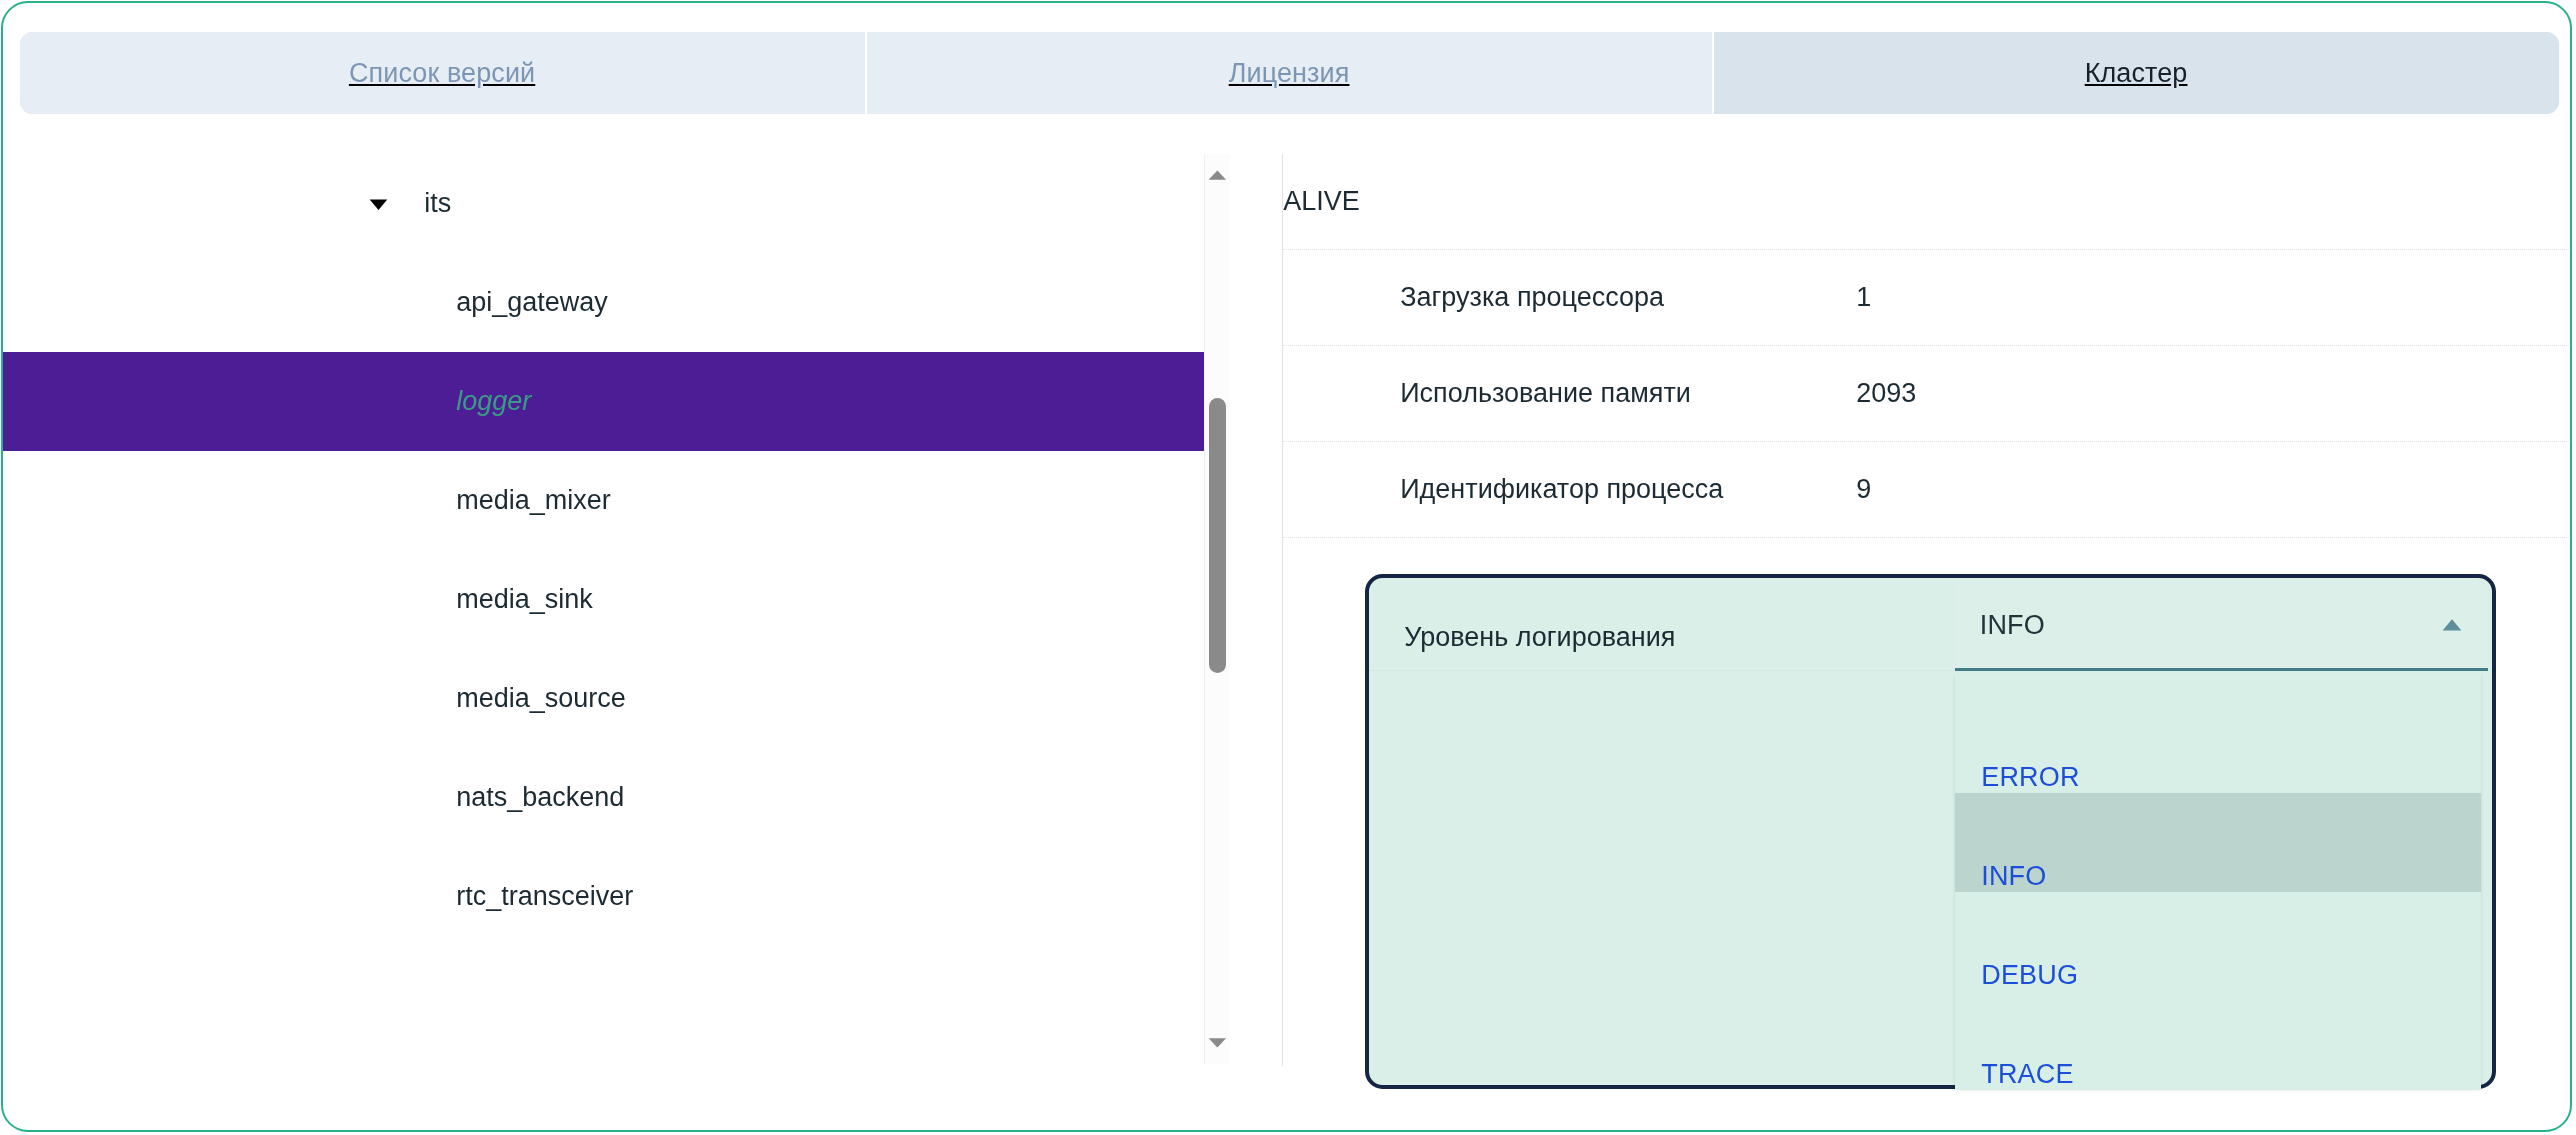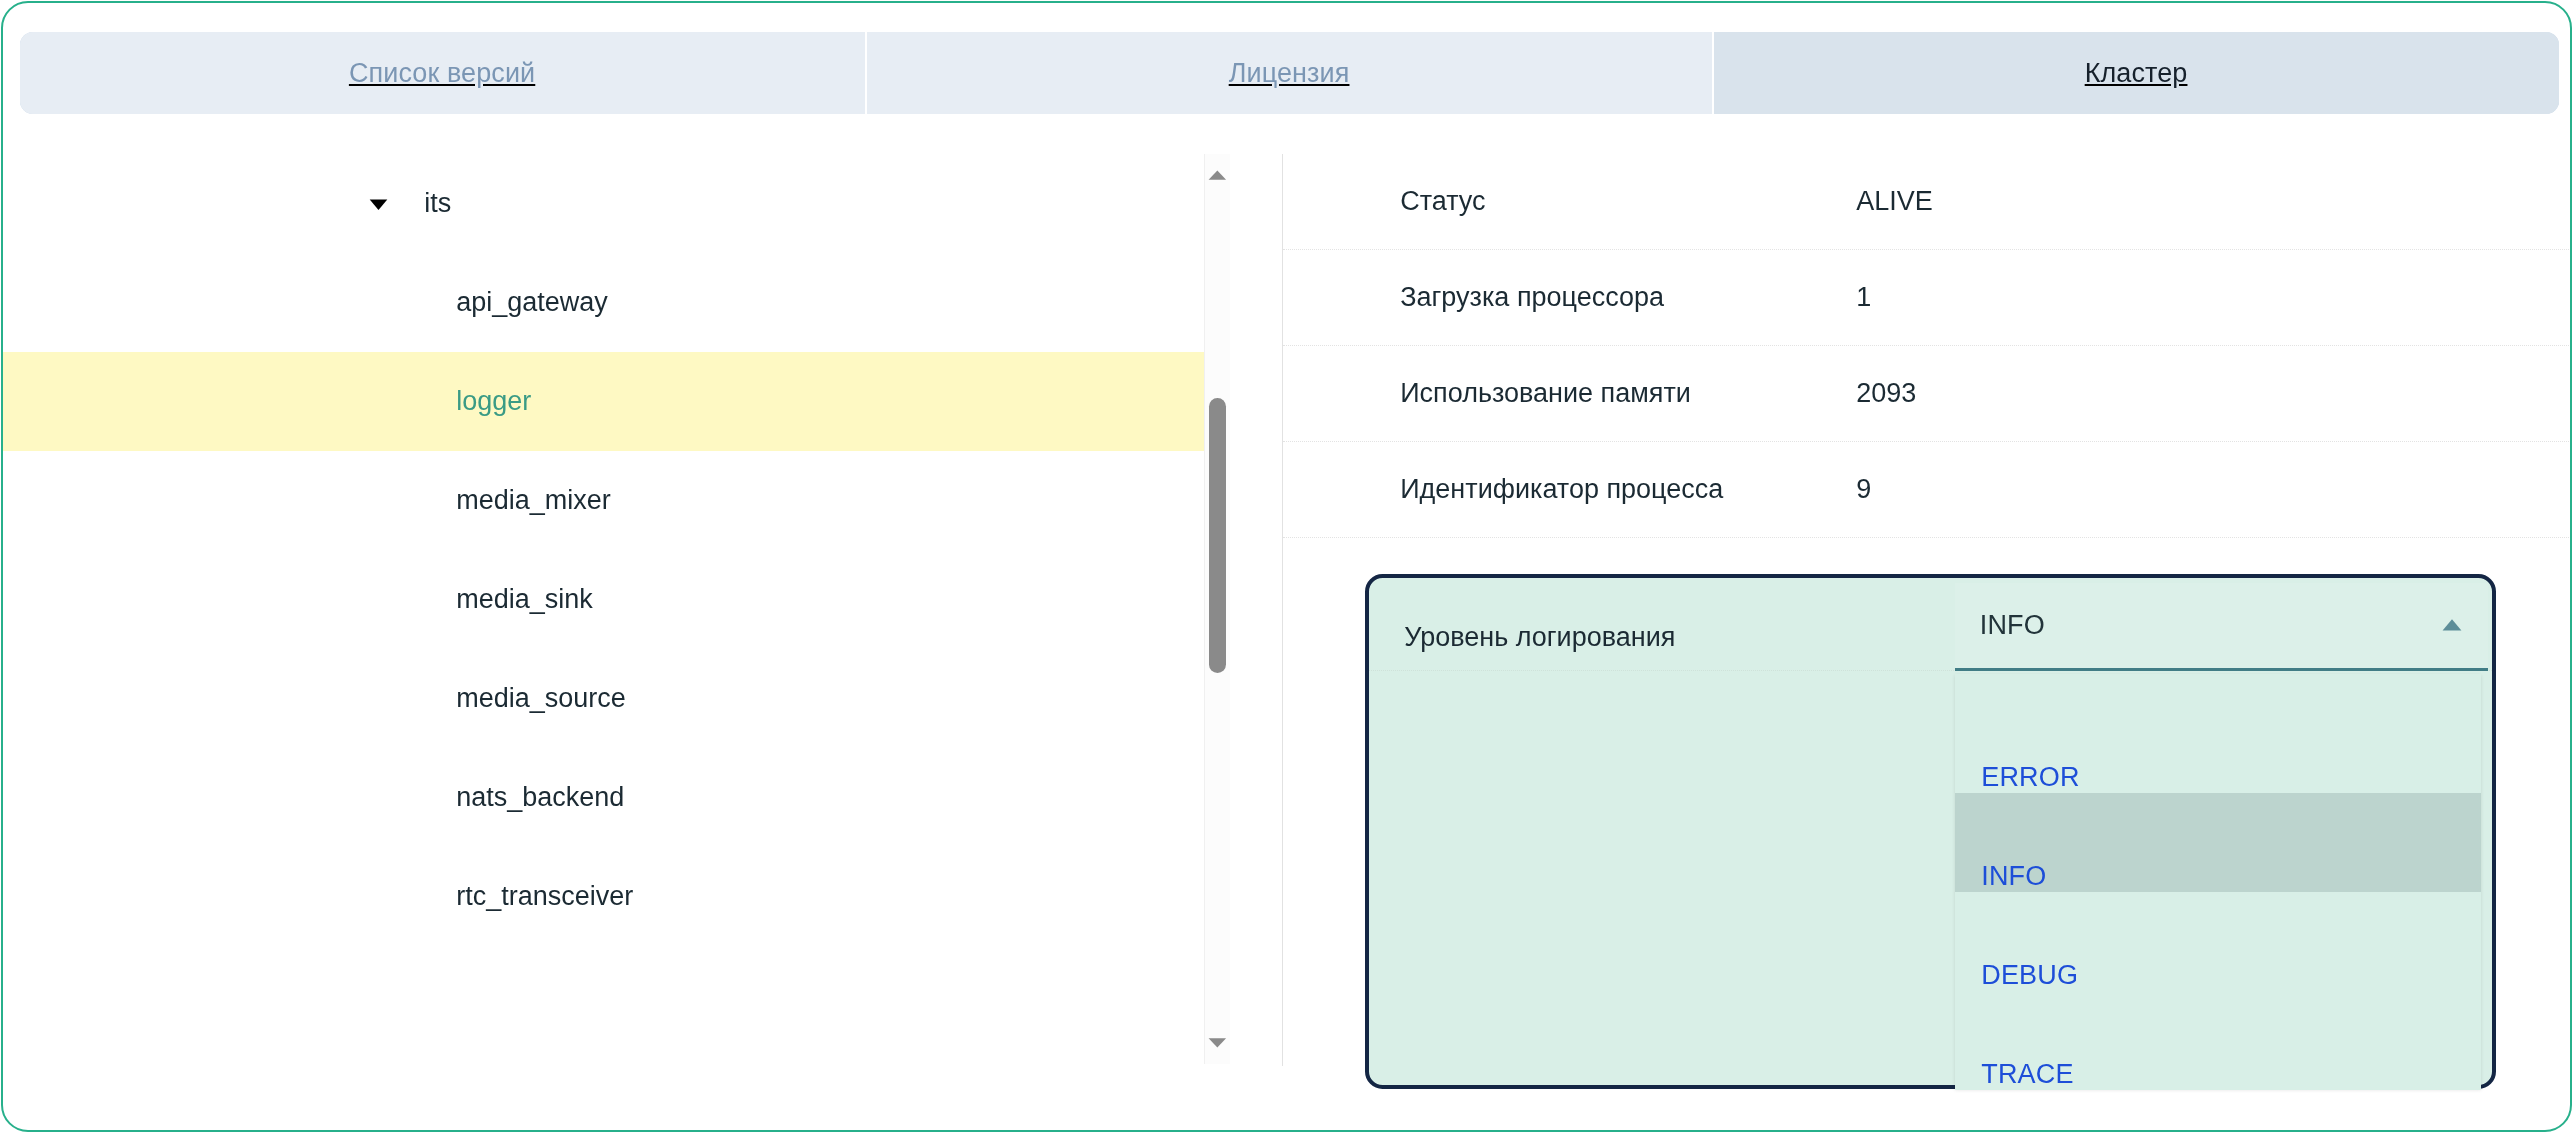--- a/index.html
+++ b/index.html
@@ -91,21 +91,21 @@
   .tree-row {
     position: relative;
     height: 99px;
     display: flex;
     align-items: center;
     cursor: pointer;
     user-select: none;
   }
   .tree-row.root { padding-left: 362px; }
   .tree-row.child { padding-left: 106px; }
-  .tree-row.selected { background: #fef9c3; }
+  .tree-row.selected { background: #4c1d95; font-style: italic; }
   .caret {
     width: 27px;
     height: 27px;
     margin-right: 32px;
     flex: 0 0 auto;
     display: block;
   }
   .tree-label {
     font-size: 27px;
     color: #1b2a33;
@@ -328,21 +328,20 @@
         <svg id="scroll-arrow-down" viewBox="0 0 32 22">
           <polygon points="1,2 31,2 16,18" fill="#8a8a8a"></polygon>
         </svg>
       </div>
 
     </div>
 
     <div id="details-panel">
 
       <div class="detail-row">
-        <div class="detail-label">Статус</div>
         <div class="detail-value">ALIVE</div>
       </div>
 
       <div class="detail-row">
         <div class="detail-label">Загрузка процессора</div>
         <div class="detail-value">1</div>
       </div>
 
       <div class="detail-row">
         <div class="detail-label">Использование памяти</div>

